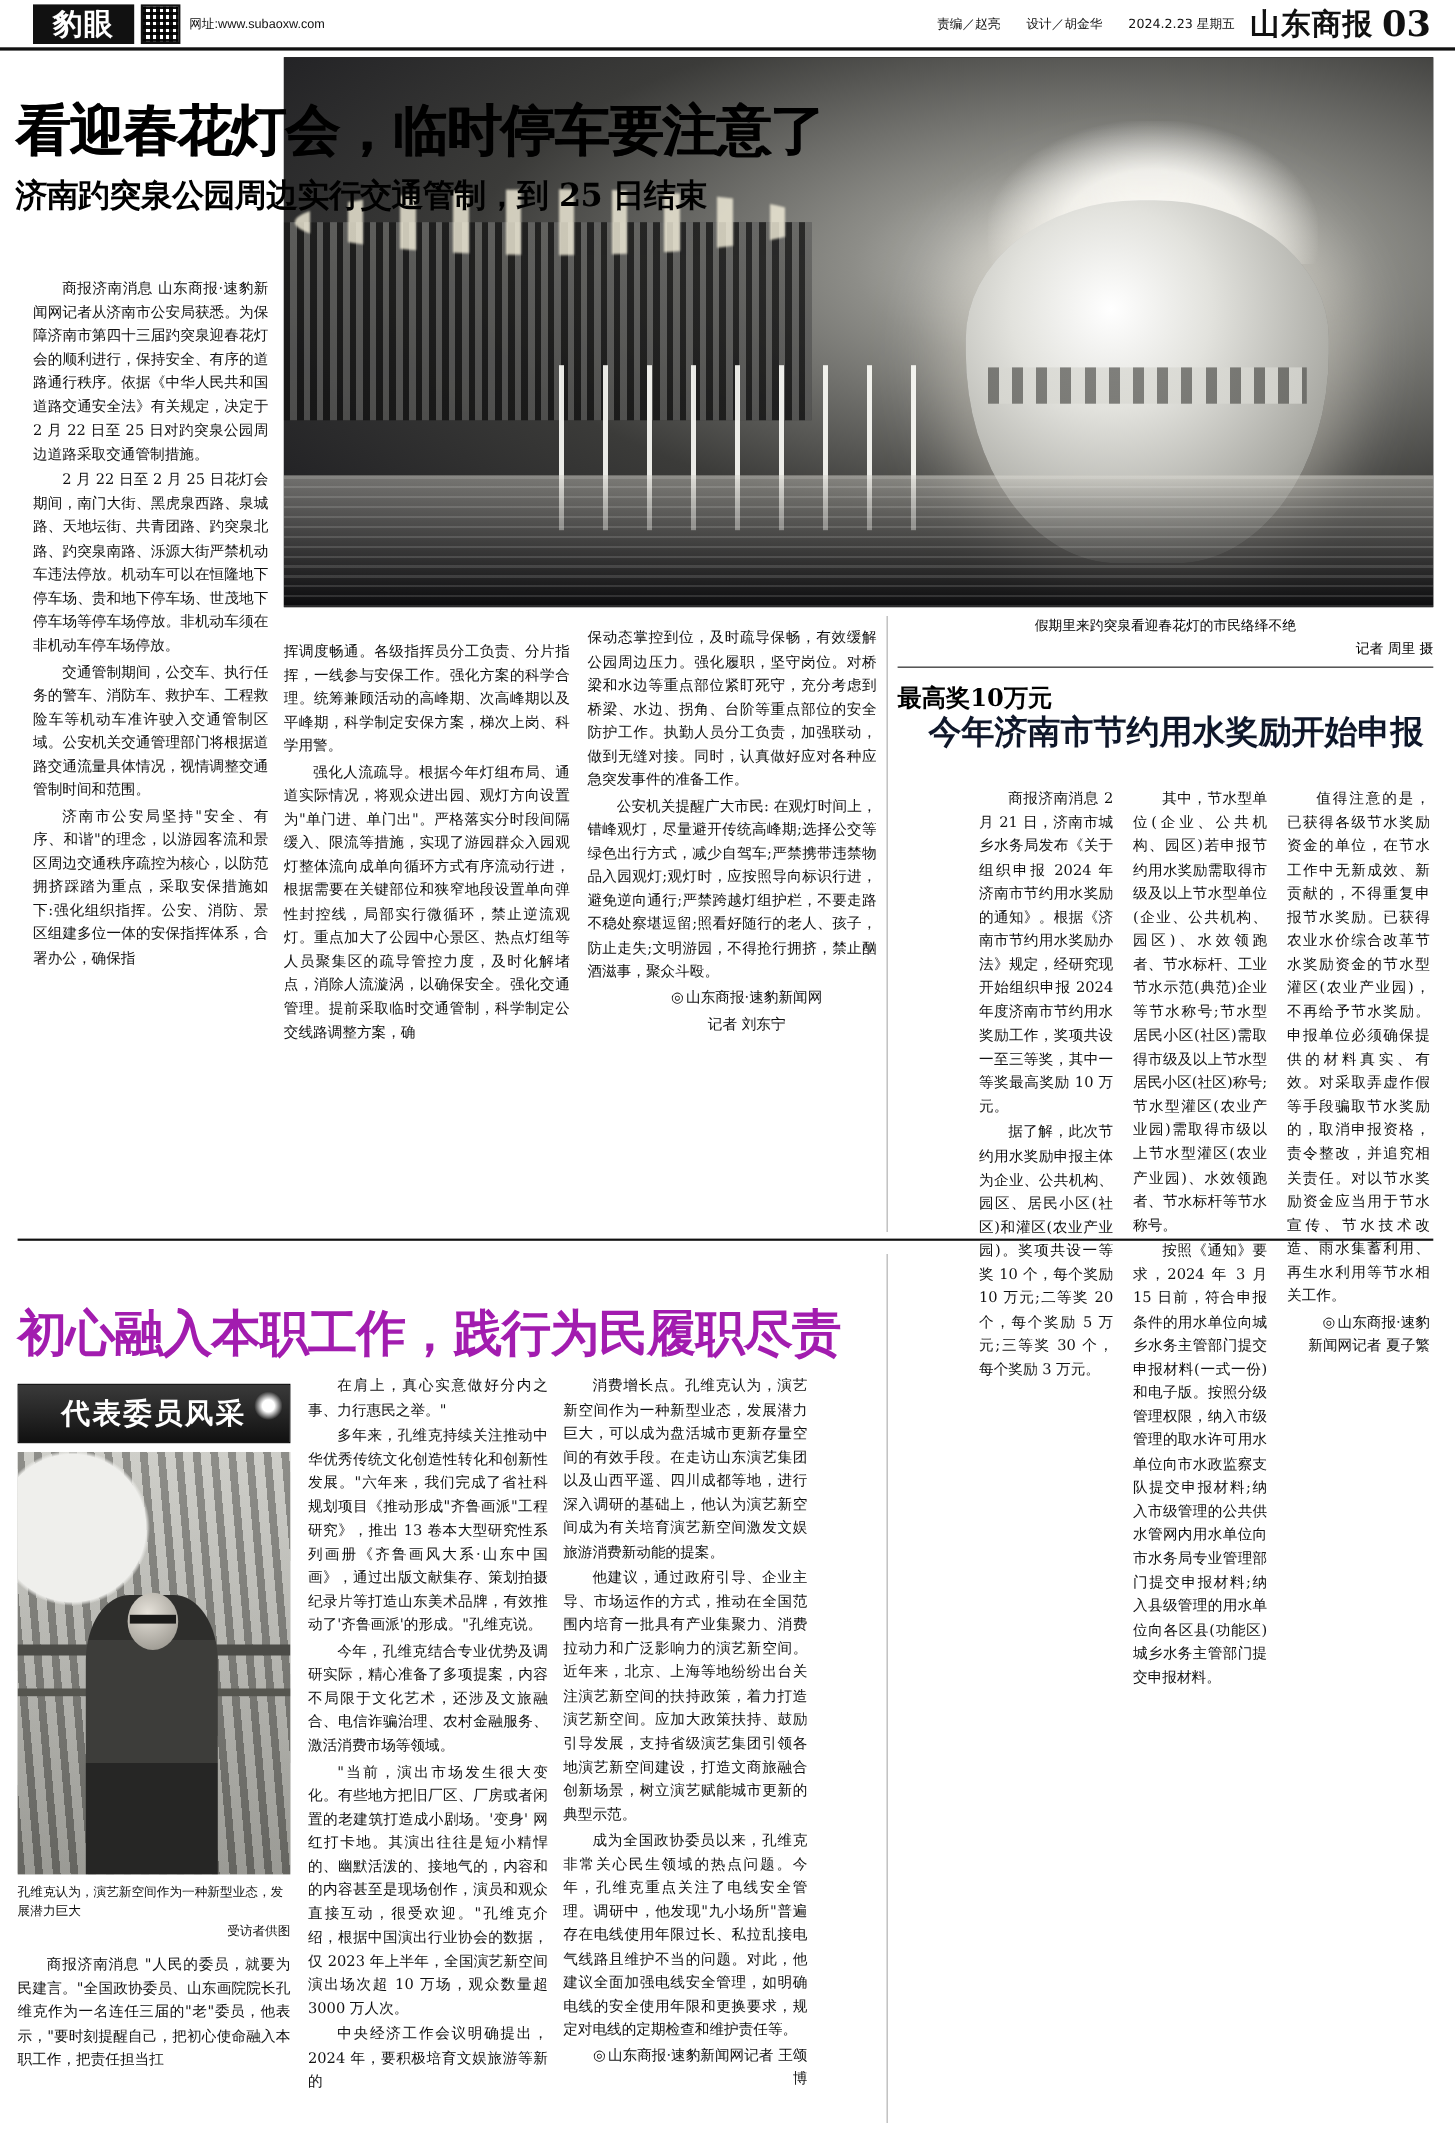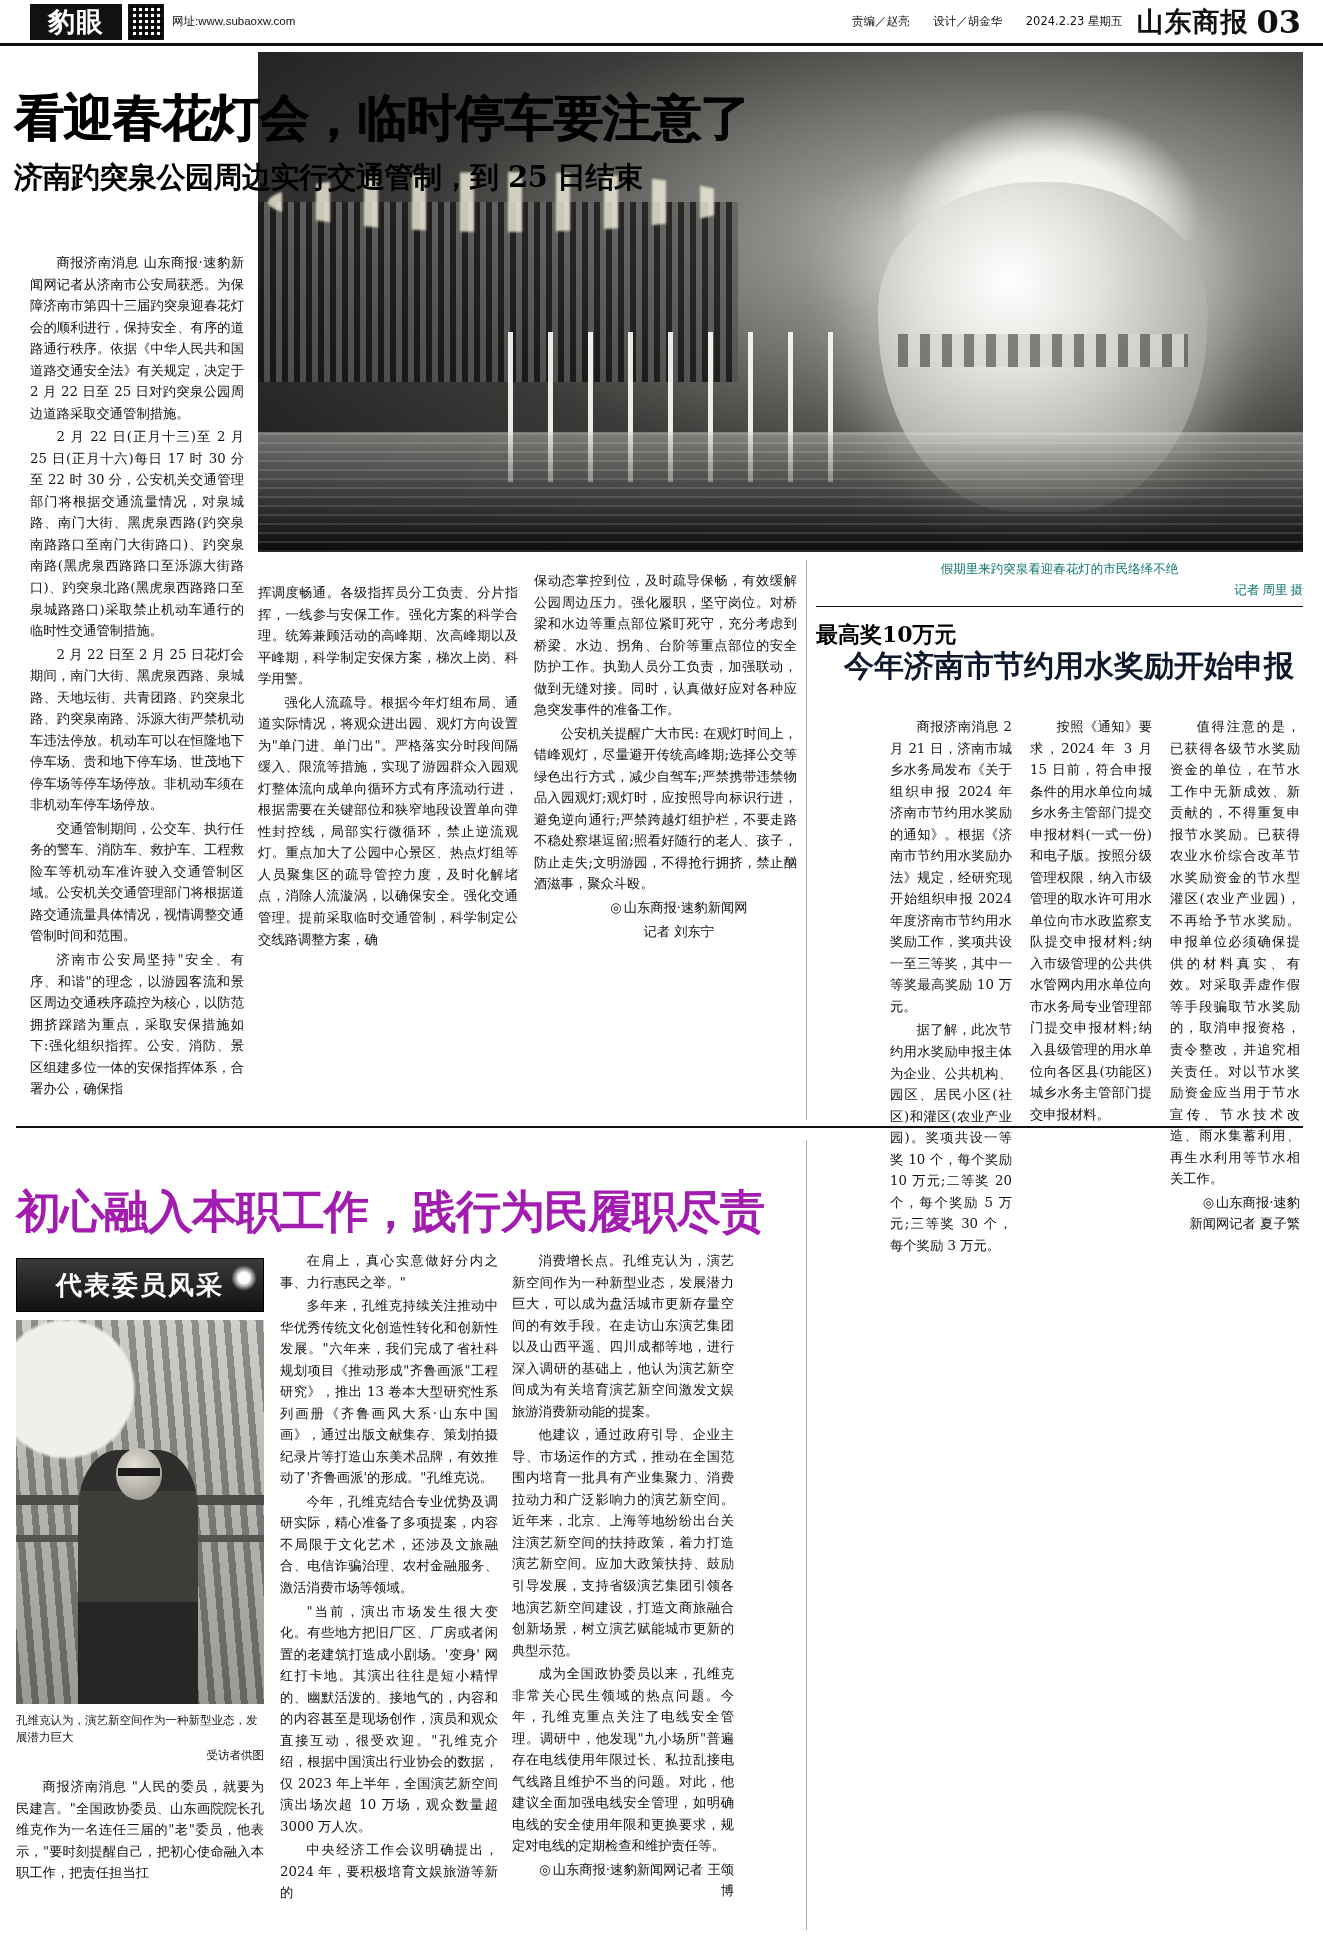--- a/index.html
+++ b/index.html
@@ -101,21 +101,21 @@
   .photo-main .water {
     position:absolute; left:0; bottom:0; width:100%; height:120px;
     background:linear-gradient(180deg, rgba(210,208,200,.45), rgba(10,10,12,.95));
   }
   .photo-main .water::before{
     content:""; position:absolute; inset:0;
     background:repeating-linear-gradient(0deg, rgba(255,255,250,.13) 0 2px, rgba(0,0,0,0) 2px 9px);
   }
   .photo-caption {
     position:absolute; left:816px; top:560px; width:487px;
-    font-size:12.5px; line-height:1.5; color:#0f766e; text-align:center;font-family:Liberation Serif, serif;
+    font-size:12.5px; line-height:1.5; color:#000000; text-align:center;
   }
   .photo-caption .by { display:block; text-align:right; margin-top:2px; }
 
   .headline1 {
     position:absolute; left:14px; top:92px; width:840px;
     font-family:"DejaVu Serif", serif;
     font-weight:bold; font-size:50px; letter-spacing:-1px;
     color:#000; line-height:1.05; white-space:nowrap;
     text-shadow:1px 0 0 #000;
   }
@@ -269,21 +269,20 @@
   <div class="photo-caption">
     <span>假期里来趵突泉看迎春花灯的市民络绎不绝</span>
     <span class="by">记者 周里 摄</span>
   </div>
 
   <div class="headline1">看迎春花灯会，临时停车要注意了</div>
   <div class="subhead1">济南趵突泉公园周边实行交通管制，到 25 日结束</div>
 
   <div class="col c1">
     <p>商报济南消息 山东商报·速豹新闻网记者从济南市公安局获悉。为保障济南市第四十三届趵突泉迎春花灯会的顺利进行，保持安全、有序的道路通行秩序。依据《中华人民共和国道路交通安全法》有关规定，决定于 2 月 22 日至 25 日对趵突泉公园周边道路采取交通管制措施。</p>
-    <p>2 月 22 日(正月十三)至 2 月 25 日(正月十六)每日 17 时 30 分至 22 时 30 分，公安机关交通管理部门将根据交通流量情况，对泉城路、南门大街、黑虎泉西路(趵突泉南路路口至南门大街路口)、趵突泉南路(黑虎泉西路路口至泺源大街路口)、趵突泉北路(黑虎泉西路路口至泉城路路口)采取禁止机动车通行的临时性交通管制措施。</p>
     <p>2 月 22 日至 2 月 25 日花灯会期间，南门大街、黑虎泉西路、泉城路、天地坛街、共青团路、趵突泉北路、趵突泉南路、泺源大街严禁机动车违法停放。机动车可以在恒隆地下停车场、贵和地下停车场、世茂地下停车场等停车场停放。非机动车须在非机动车停车场停放。</p>
     <p>交通管制期间，公交车、执行任务的警车、消防车、救护车、工程救险车等机动车准许驶入交通管制区域。公安机关交通管理部门将根据道路交通流量具体情况，视情调整交通管制时间和范围。</p>
     <p>济南市公安局坚持"安全、有序、和谐"的理念，以游园客流和景区周边交通秩序疏控为核心，以防范拥挤踩踏为重点，采取安保措施如下:强化组织指挥。公安、消防、景区组建多位一体的安保指挥体系，合署办公，确保指</p>
   </div>
 
   <div class="col c2">
     <p class="noind">挥调度畅通。各级指挥员分工负责、分片指挥，一线参与安保工作。强化方案的科学合理。统筹兼顾活动的高峰期、次高峰期以及平峰期，科学制定安保方案，梯次上岗、科学用警。</p>
     <p>强化人流疏导。根据今年灯组布局、通道实际情况，将观众进出园、观灯方向设置为"单门进、单门出"。严格落实分时段间隔缓入、限流等措施，实现了游园群众入园观灯整体流向成单向循环方式有序流动行进，根据需要在关键部位和狭窄地段设置单向弹性封控线，局部实行微循环，禁止逆流观灯。重点加大了公园中心景区、热点灯组等人员聚集区的疏导管控力度，及时化解堵点，消除人流漩涡，以确保安全。强化交通管理。提前采取临时交通管制，科学制定公交线路调整方案，确</p>
   </div>
 
@@ -296,20 +295,21 @@
 
   <div class="hr-thin" style="left:816px; top:606px; width:487px; height:1px;"></div>
   <div class="wtr-kicker">最高奖10万元</div>
   <div class="wtr-head">今年济南市节约用水奖励开始申报</div>
 
   <div class="wcol w1">
     <p>商报济南消息 2 月 21 日，济南市城乡水务局发布《关于组织申报 2024 年济南市节约用水奖励的通知》。根据《济南市节约用水奖励办法》规定，经研究现开始组织申报 2024 年度济南市节约用水奖励工作，奖项共设一至三等奖，其中一等奖最高奖励 10 万元。</p>
     <p>据了解，此次节约用水奖励申报主体为企业、公共机构、园区、居民小区(社区)和灌区(农业产业园)。奖项共设一等奖 10 个，每个奖励 10 万元;二等奖 20 个，每个奖励 5 万元;三等奖 30 个，每个奖励 3 万元。</p>
   </div>
   <div class="wcol w2">
+    <p>其中，节水型单位(企业、公共机构、园区)若申报节约用水奖励需取得市级及以上节水型单位(企业、公共机构、园区)、水效领跑者、节水标杆、工业节水示范(典范)企业等节水称号;节水型居民小区(社区)需取得市级及以上节水型居民小区(社区)称号;节水型灌区(农业产业园)需取得市级以上节水型灌区(农业产业园)、水效领跑者、节水标杆等节水称号。</p>
     <p>按照《通知》要求，2024 年 3 月 15 日前，符合申报条件的用水单位向城乡水务主管部门提交申报材料(一式一份)和电子版。按照分级管理权限，纳入市级管理的取水许可用水单位向市水政监察支队提交申报材料;纳入市级管理的公共供水管网内用水单位向市水务局专业管理部门提交申报材料;纳入县级管理的用水单位向各区县(功能区)城乡水务主管部门提交申报材料。</p>
   </div>
   <div class="wcol w3">
     <p>值得注意的是，已获得各级节水奖励资金的单位，在节水工作中无新成效、新贡献的，不得重复申报节水奖励。已获得农业水价综合改革节水奖励资金的节水型灌区(农业产业园)，不再给予节水奖励。申报单位必须确保提供的材料真实、有效。对采取弄虚作假等手段骗取节水奖励的，取消申报资格，责令整改，并追究相关责任。对以节水奖励资金应当用于节水宣传、节水技术改造、雨水集蓄利用、再生水利用等节水相关工作。</p>
     <p class="sign-line dot">山东商报·速豹新闻网记者 夏子繁</p>
   </div>
 
   <div class="hr-v" style="left:806px; top:560px; height:560px;"></div>
 
   <div class="hr-thin" style="left:16px; top:1126px; width:1287px; height:2px;"></div>

